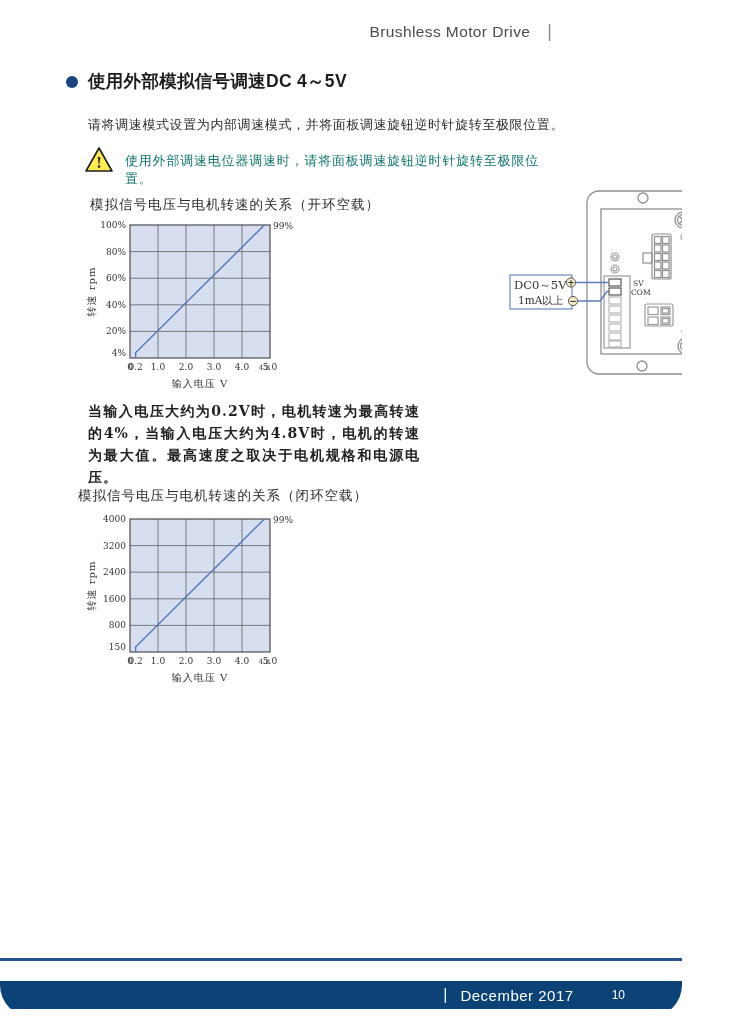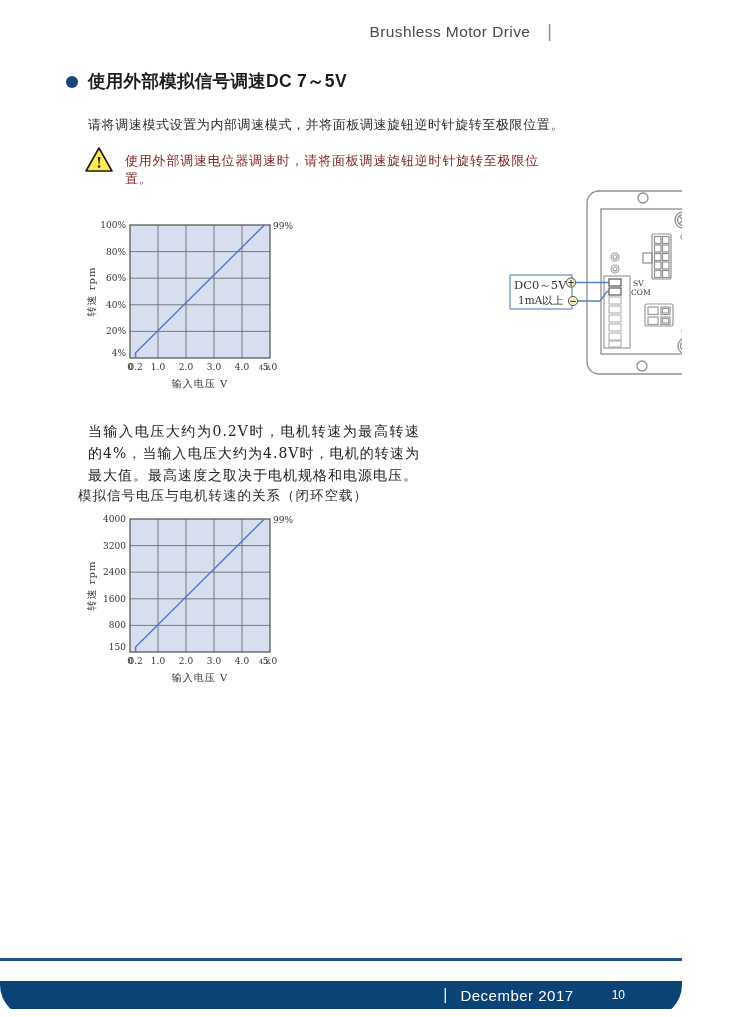--- a/index.html
+++ b/index.html
@@ -11,31 +11,31 @@
   .header-title{font-size:15.5px;color:#4a4a4a;letter-spacing:0.4px;}
   .header-sep{font-size:18px;color:#8d8d8d;font-weight:300;}
   
   .bullet{position:absolute;left:66px;top:76px;width:12px;height:12px;border-radius:50%;background:#1a4480;}
   .sec-title{position:absolute;left:88px;top:69px;font-size:17.5px;font-weight:bold;color:#1c1c1c;letter-spacing:0.3px;}
   .intro{position:absolute;left:88px;top:116px;width:480px;font-family:"DejaVu Serif","Liberation Serif",serif;
          font-size:13px;color:#2b2b2b;letter-spacing:0.6px;}
   
   .warn-icon{position:absolute;left:84px;top:146px;}
   .warn-text{position:absolute;left:125px;top:152px;width:430px;font-family:"DejaVu Serif","Liberation Serif",serif;
-             font-size:13px;color:#7f1d1d;letter-spacing:0.8px;}
+             font-size:13px;color:#0f766e;letter-spacing:0.8px;}
   
   .chart-title{position:absolute;font-family:"DejaVu Serif","Liberation Serif",serif;font-size:13.5px;
                color:#2b2b2b;letter-spacing:1px;}
   #chart1-title{left:90px;top:196px;} #chart2-title{left:78px;top:487px;}
   #chart1{position:absolute;left:82px;top:213px;} #chart2{position:absolute;left:82px;top:507px;}
   svg text{font-family:"DejaVu Serif","Liberation Serif",serif;fill:#333;}
   
   .para{position:absolute;left:88px;width:332px;font-family:"DejaVu Serif","Liberation Serif",serif;
         font-size:14px;color:#222;line-height:1.58;text-align:justify;letter-spacing:1px;}
-  #para1{top:420px;} #para2{top:699px;}
+  #para1{top:400px;font-weight:bold;} #para2{top:699px;}
   
   #device{position:absolute;left:503px;top:181px;}
   
   .footer-rule{position:absolute;left:0;right:0;top:958px;height:3px;background:#235591;}
   .footer-bar{position:absolute;left:0;right:0;top:981px;height:28px;background:#0c4377;
               display:flex;align-items:center;justify-content:flex-end;padding-right:57px;color:#fff;}
   .footer-sep{font-size:16px;font-weight:300;margin-right:13px;color:#e8eef5;}
   .footer-date{font-size:15px;letter-spacing:0.5px;margin-right:38px;}
   .footer-page{font-size:12px;}
 </style>
@@ -43,29 +43,30 @@
 <body>
 
 <div class="page">
 
   <div class="header">
     <span class="header-title">Brushless  Motor Drive</span>
     <span class="header-sep">|</span>
   </div>
 
   <span class="bullet"></span>
-  <div class="sec-title">使用外部模拟信号调速DC 7～5V</div>
+  <div class="sec-title">使用外部模拟信号调速DC 4～5V</div>
   <div class="intro">请将调速模式设置为内部调速模式，并将面板调速旋钮逆时针旋转至极限位置。</div>
 
   <svg class="warn-icon" width="30" height="28" viewBox="0 0 30 28">
     <polygon points="15,2 28,25 2,25" fill="#ffec4f" stroke="#1c1c1c" stroke-width="1.6" stroke-linejoin="round"></polygon>
     <text x="15" y="22" text-anchor="middle" font-size="15" font-weight="bold" fill="#111">!</text>
   </svg>
   <div class="warn-text">使用外部调速电位器调速时，请将面板调速旋钮逆时针旋转至极限位置。</div>
 
+  <div class="chart-title" id="chart1-title">模拟信号电压与电机转速的关系（开环空载）</div>
   <svg id="chart1" width="230" height="178" viewBox="0 0 230 178">
       <rect x="48" y="12" width="140" height="133" fill="#d6def0"></rect>
       <line x1="76" y1="12" x2="76" y2="145" stroke="#6e6e6e" stroke-width="0.9"></line>
       <line x1="104" y1="12" x2="104" y2="145" stroke="#6e6e6e" stroke-width="0.9"></line>
       <line x1="132" y1="12" x2="132" y2="145" stroke="#6e6e6e" stroke-width="0.9"></line>
       <line x1="160" y1="12" x2="160" y2="145" stroke="#6e6e6e" stroke-width="0.9"></line>
       <line x1="48" y1="118.4" x2="188" y2="118.4" stroke="#6e6e6e" stroke-width="0.9"></line>
       <line x1="48" y1="91.8" x2="188" y2="91.8" stroke="#6e6e6e" stroke-width="0.9"></line>
       <line x1="48" y1="65.2" x2="188" y2="65.2" stroke="#6e6e6e" stroke-width="0.9"></line>
       <line x1="48" y1="38.599999999999994" x2="188" y2="38.599999999999994" stroke="#6e6e6e" stroke-width="0.9"></line>

